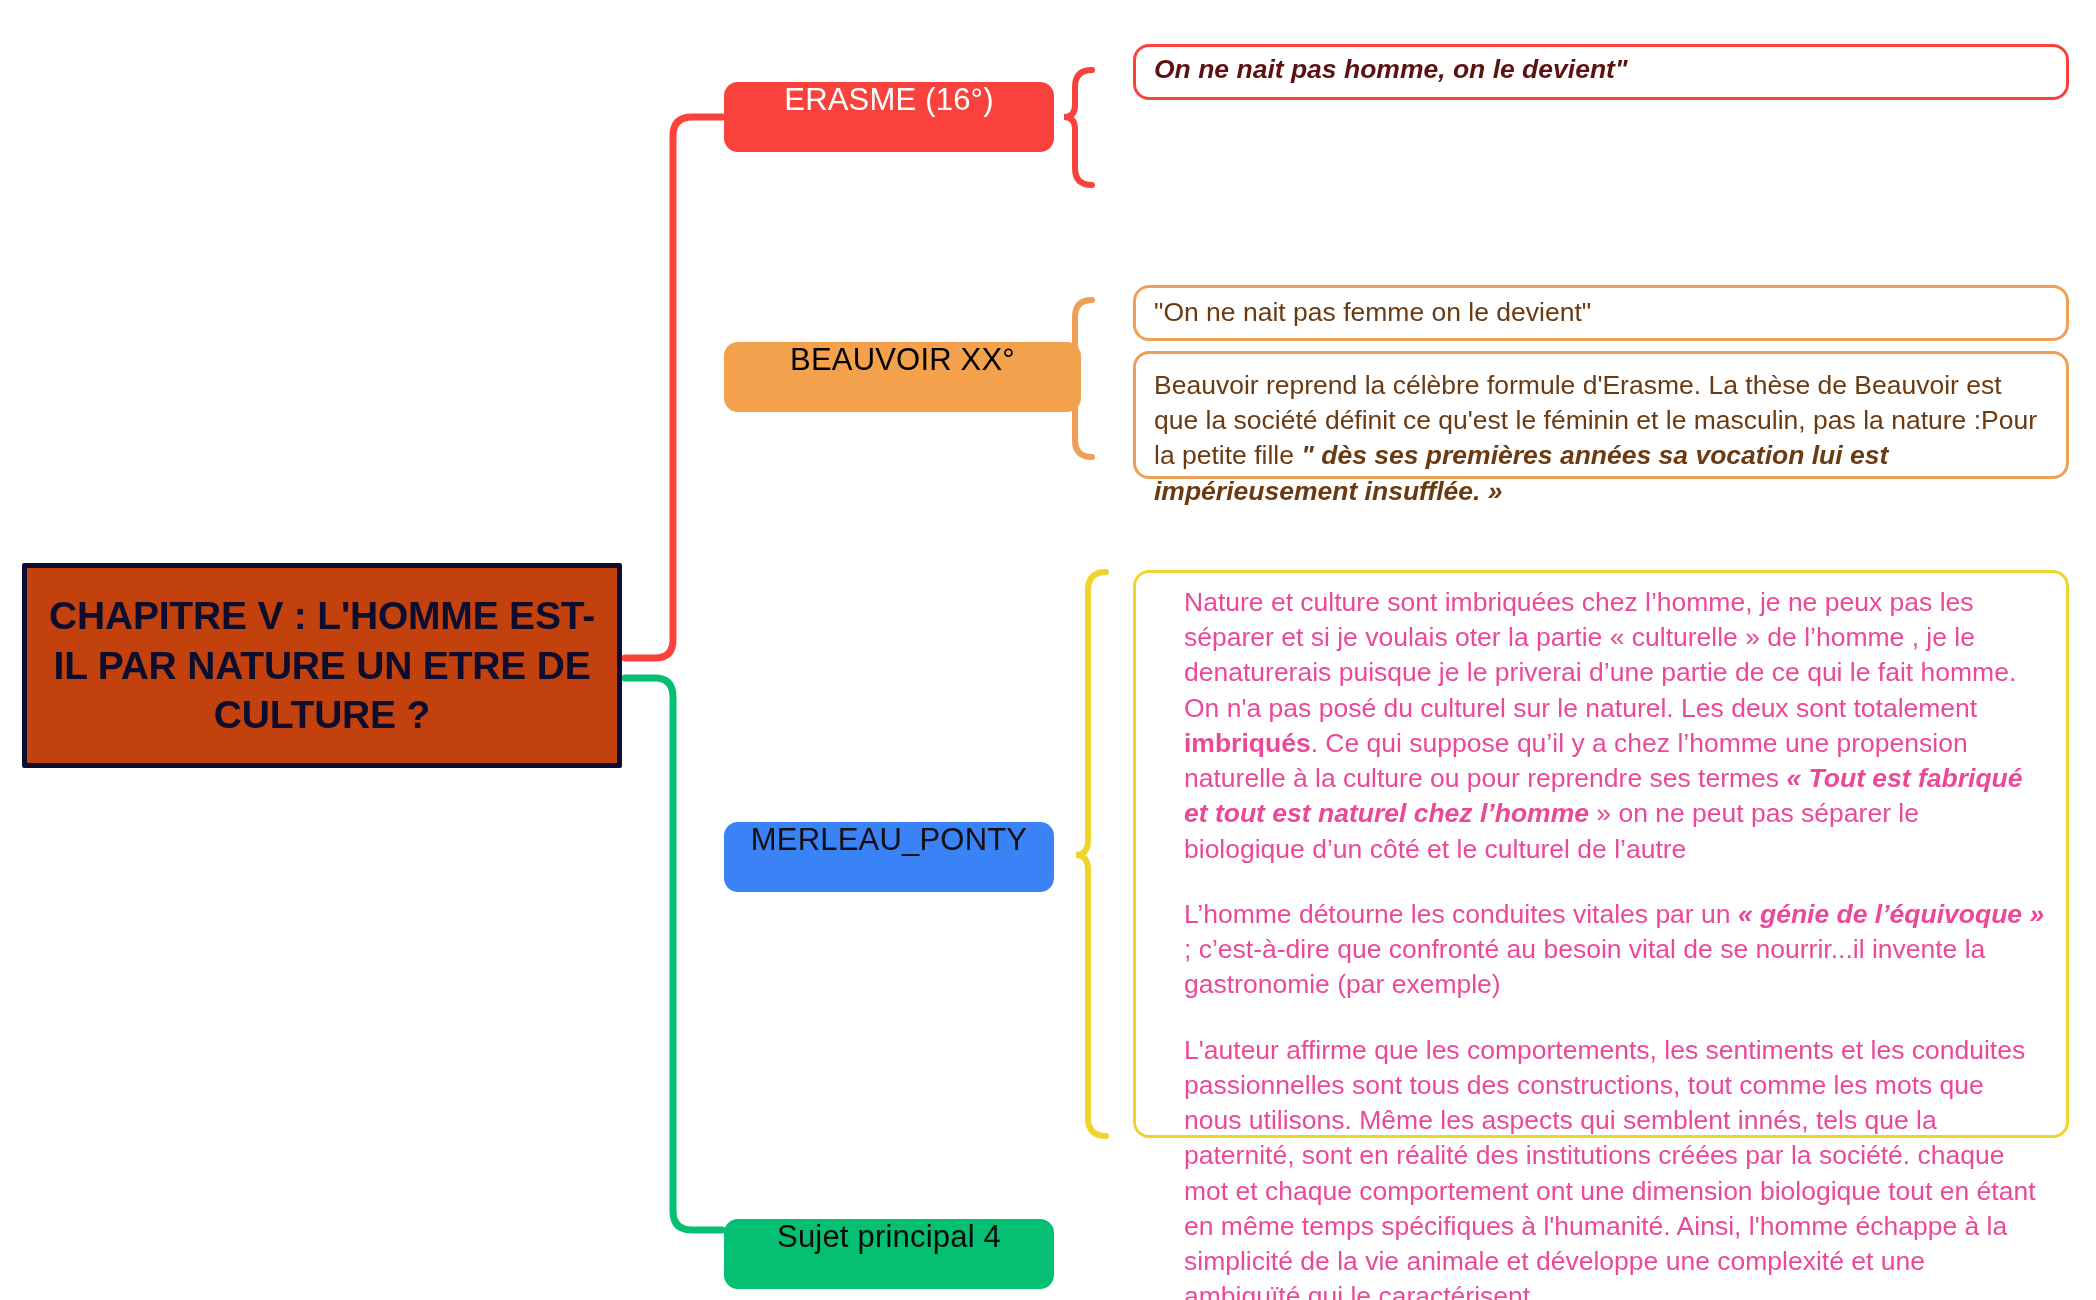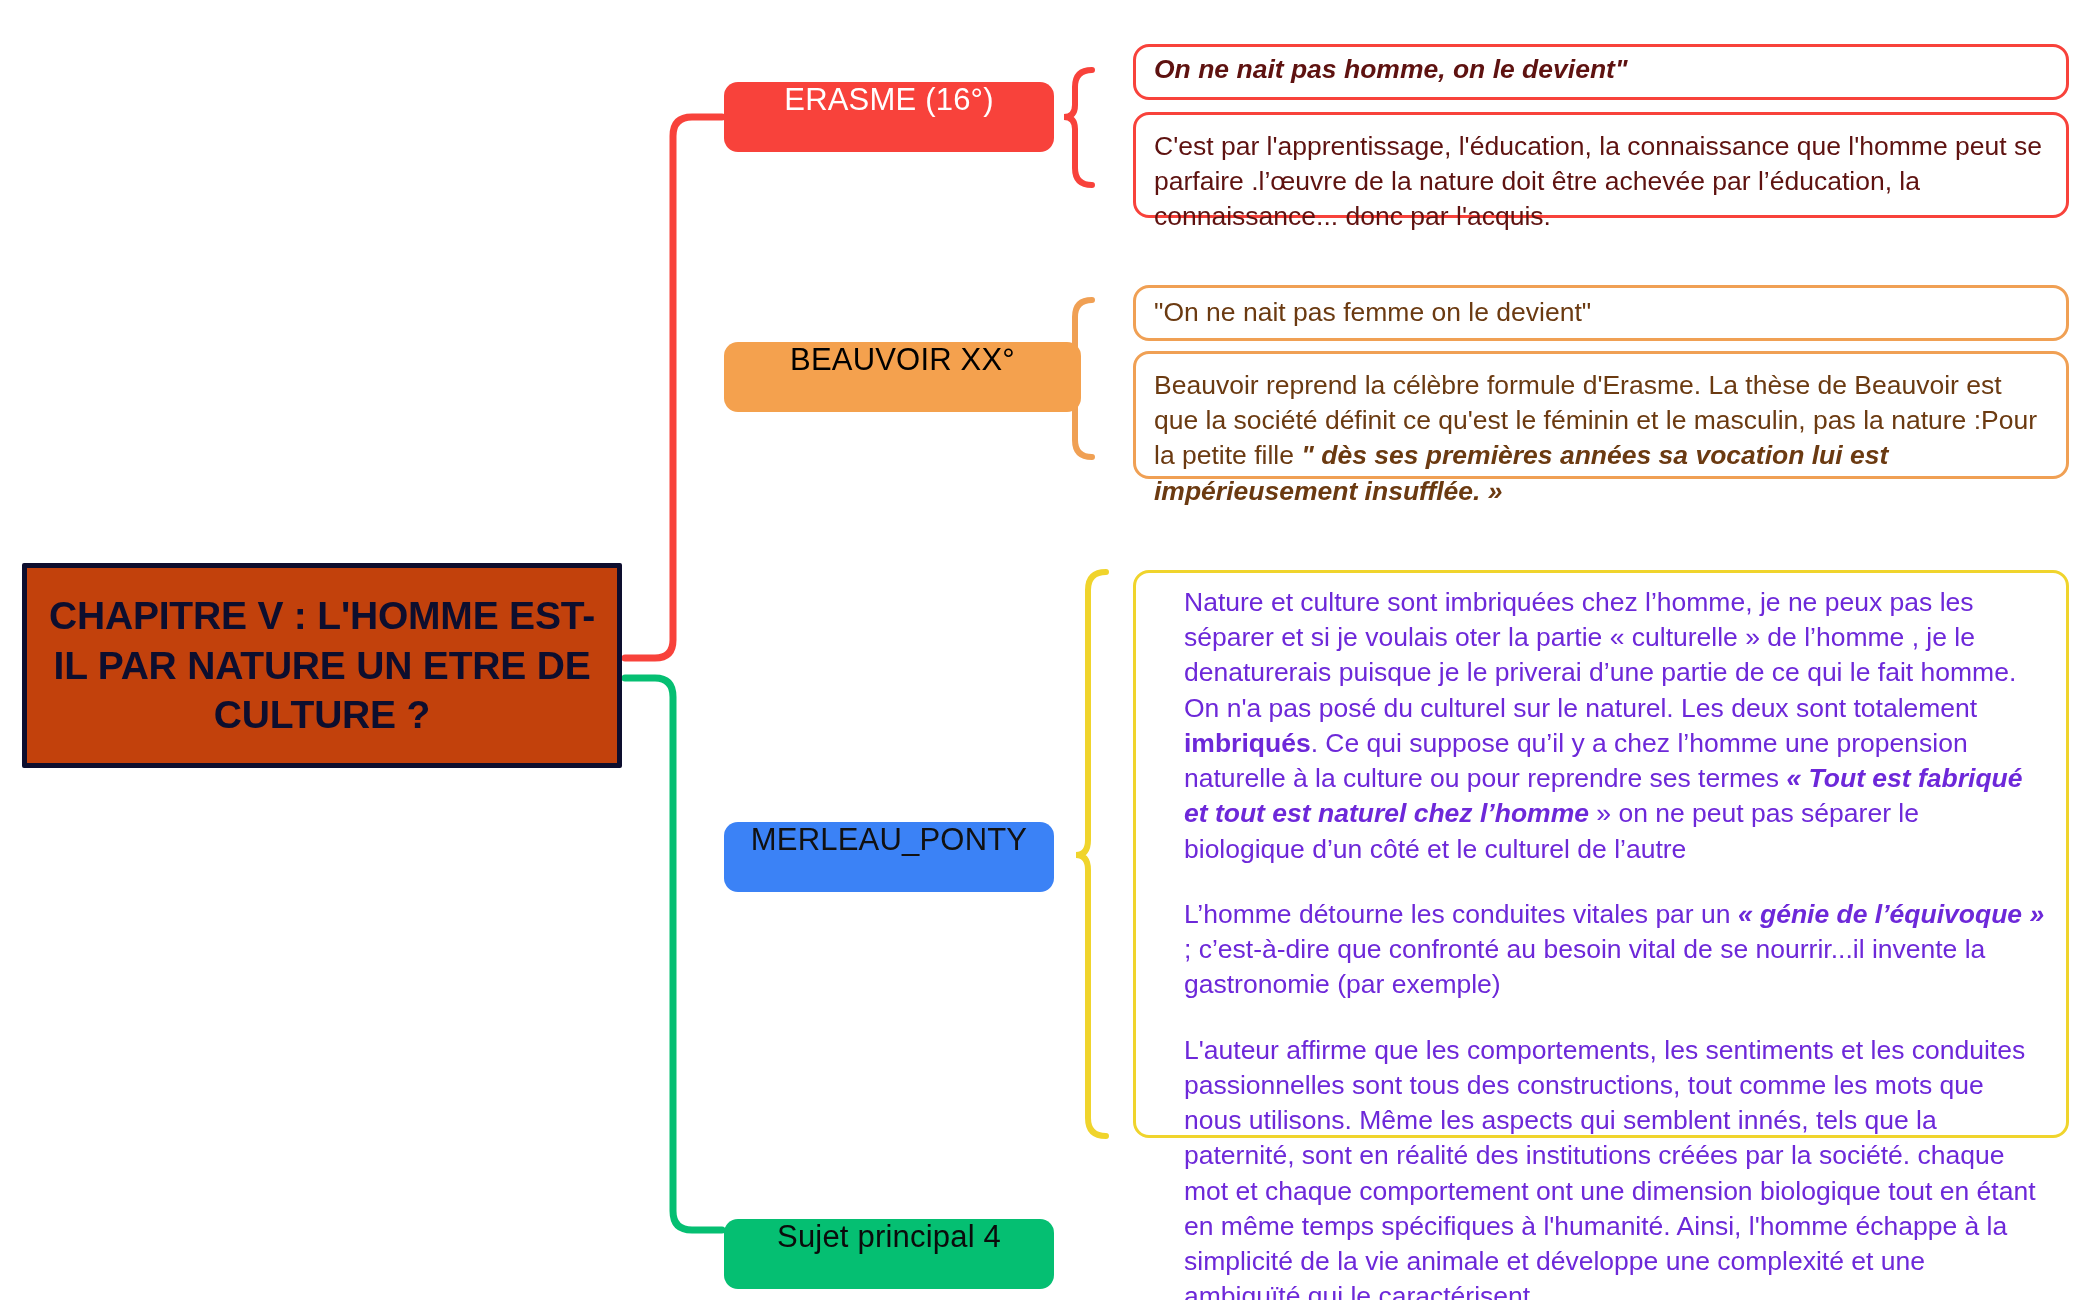--- a/index.html
+++ b/index.html
@@ -105,21 +105,21 @@
     border-style: solid;
     padding: 14px 20px 14px 18px;
     font-size: 26.5px;
     line-height: 1.33;
   }
   .detail p { margin: 0; }
   .detail .gap { height: 30px; }
 
   .red-box   { border-color: #f8423b; color: #5e1210; }
   .orange-box{ border-color: #f0a054; color: #6b3a11; }
-  .yellow-box{ border-color: #f0d42c; color: #6d28d9; padding-left: 48px; }
+  .yellow-box{ border-color: #f0d42c; color: #ec4899; padding-left: 48px; }
 
   .quote-strong {
     font-weight: bold;
     font-style: italic;
   }
 
   
   #erasme-quote {
     left: 1133px; top: 44px;
     width: 936px; height: 56px;
@@ -182,23 +182,20 @@
   </div>
 
   <div class="pill pill-sujet">
     <span>Sujet principal 4</span>
   </div>
 
   <div id="erasme-quote" class="detail red-box">
     <p class="quote-strong">On ne nait pas homme, on le devient"</p>
   </div>
 
-  <div id="erasme-body" class="detail red-box">
-    <p>C'est par l'apprentissage, l'éducation, la connaissance que l'homme peut se parfaire .l’œuvre de la nature doit être achevée par   l’éducation, la connaissance... donc par l'acquis.</p>
-  </div>
 
   <div id="beauvoir-quote" class="detail orange-box">
     <p>"On ne nait pas femme on le devient"</p>
   </div>
 
   <div id="beauvoir-body" class="detail orange-box">
     <p>
       <span>Beauvoir reprend la célèbre formule d'Erasme. La thèse de Beauvoir est que la société définit ce qu'est le féminin et le masculin, pas la nature :Pour la petite fille </span><span class="quote-strong">" dès ses premières années sa vocation lui est impérieusement insufflée. »</span>
     </p>
   </div>

